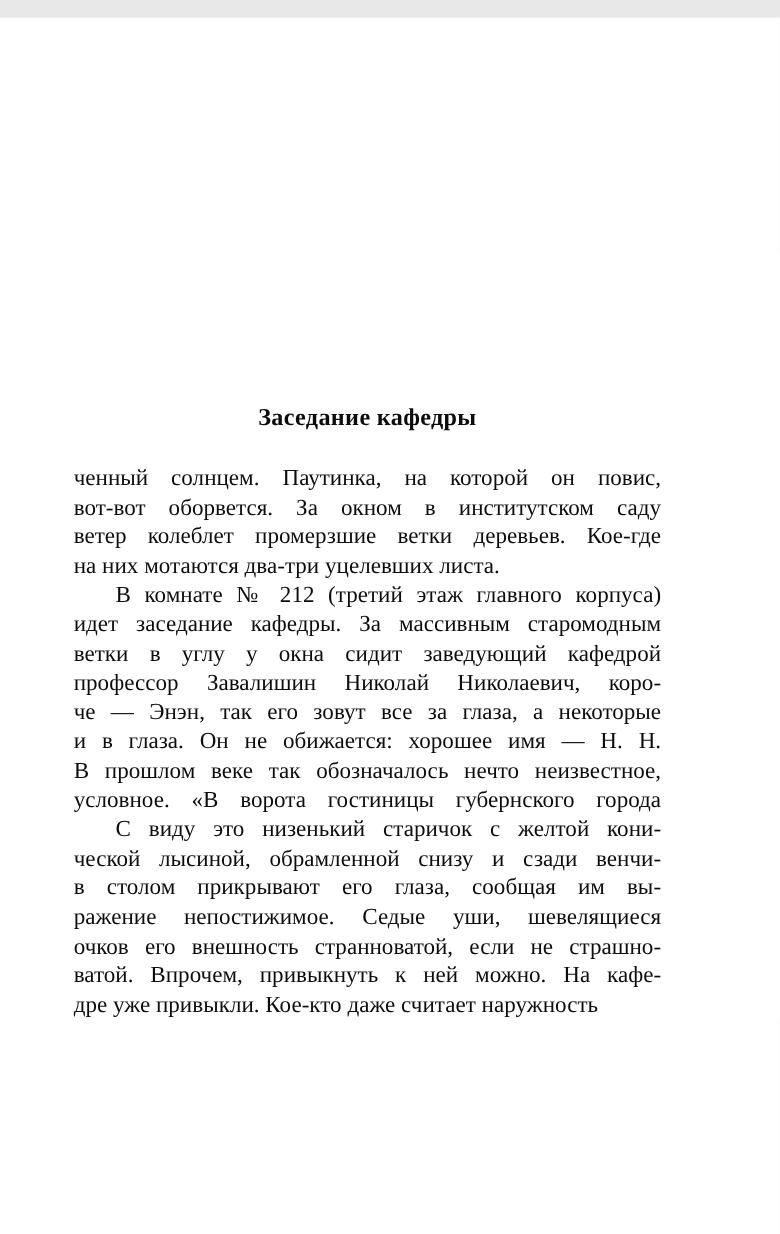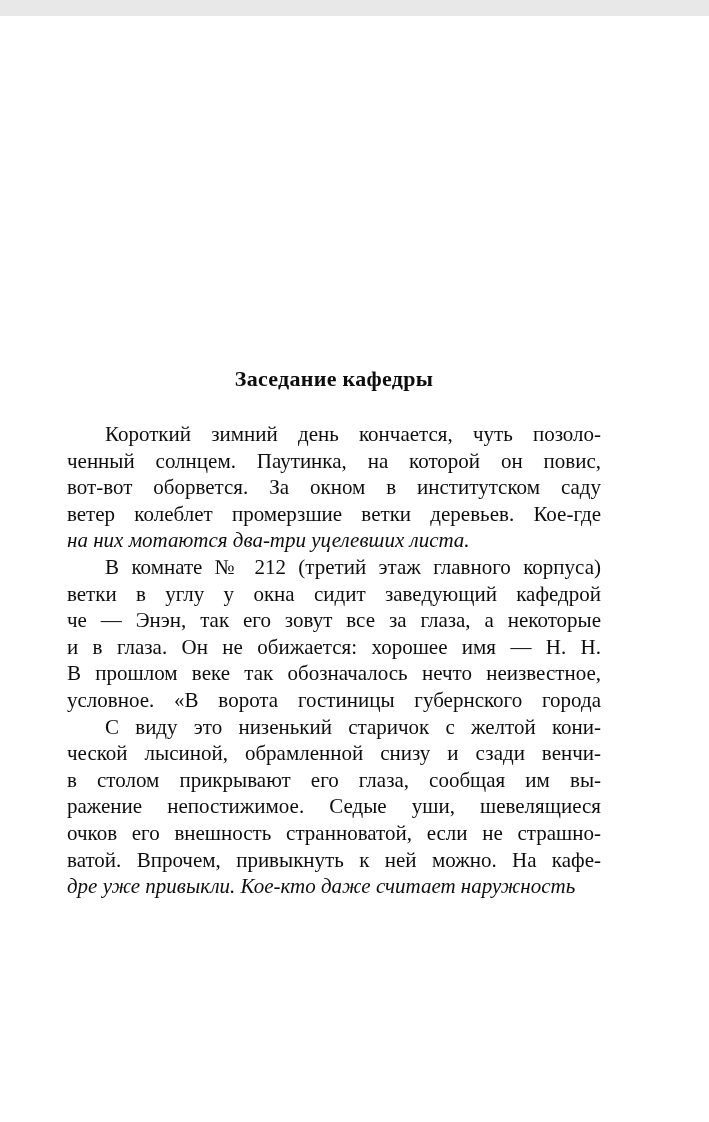--- a/index.html
+++ b/index.html
@@ -42,40 +42,40 @@
     line-height: 26.6px;
     white-space: normal;
     text-align: justify;
     text-align-last: justify;
   }
   .line.first {
     text-indent: 38px;
   }
   .line.last {
     text-align-last: left;
-    font-style: italic;
   }
 </style>
 </head>
 <body>
 
 <div class="page">
   <div class="text-block">
     <h1 class="title">Заседание кафедры</h1>
     <div class="body-text">
         <div class="paragraph">
-          <div class="line first">Короткий зимний день кончается, чуть позоло-</div>
           <div class="line">ченный солнцем. Паутинка, на которой он повис,</div>
           <div class="line">вот-вот оборвется. За окном в институтском саду</div>
           <div class="line">ветер колеблет промерзшие ветки деревьев. Кое-где</div>
           <div class="line last">на них мотаются два-три уцелевших листа.</div>
         </div>
         <div class="paragraph">
           <div class="line first">В комнате № 212 (третий этаж главного корпуса)</div>
+          <div class="line">идет заседание кафедры. За массивным старомодным</div>
           <div class="line">ветки в углу у окна сидит заведующий кафедрой</div>
+          <div class="line">профессор Завалишин Николай Николаевич, коро-</div>
           <div class="line">че — Энэн, так его зовут все за глаза, а некоторые</div>
           <div class="line">и в глаза. Он не обижается: хорошее имя — Н. Н.</div>
           <div class="line">В прошлом веке так обозначалось нечто неизвестное,</div>
           <div class="line">условное. «В ворота гостиницы губернского города</div>
         </div>
         <div class="paragraph">
           <div class="line first">С виду это низенький старичок с желтой кони-</div>
           <div class="line">ческой лысиной, обрамленной снизу и сзади венчи-</div>
           <div class="line">в столом прикрывают его глаза, сообщая им вы-</div>
           <div class="line">ражение непостижимое. Седые уши, шевелящиеся</div>

